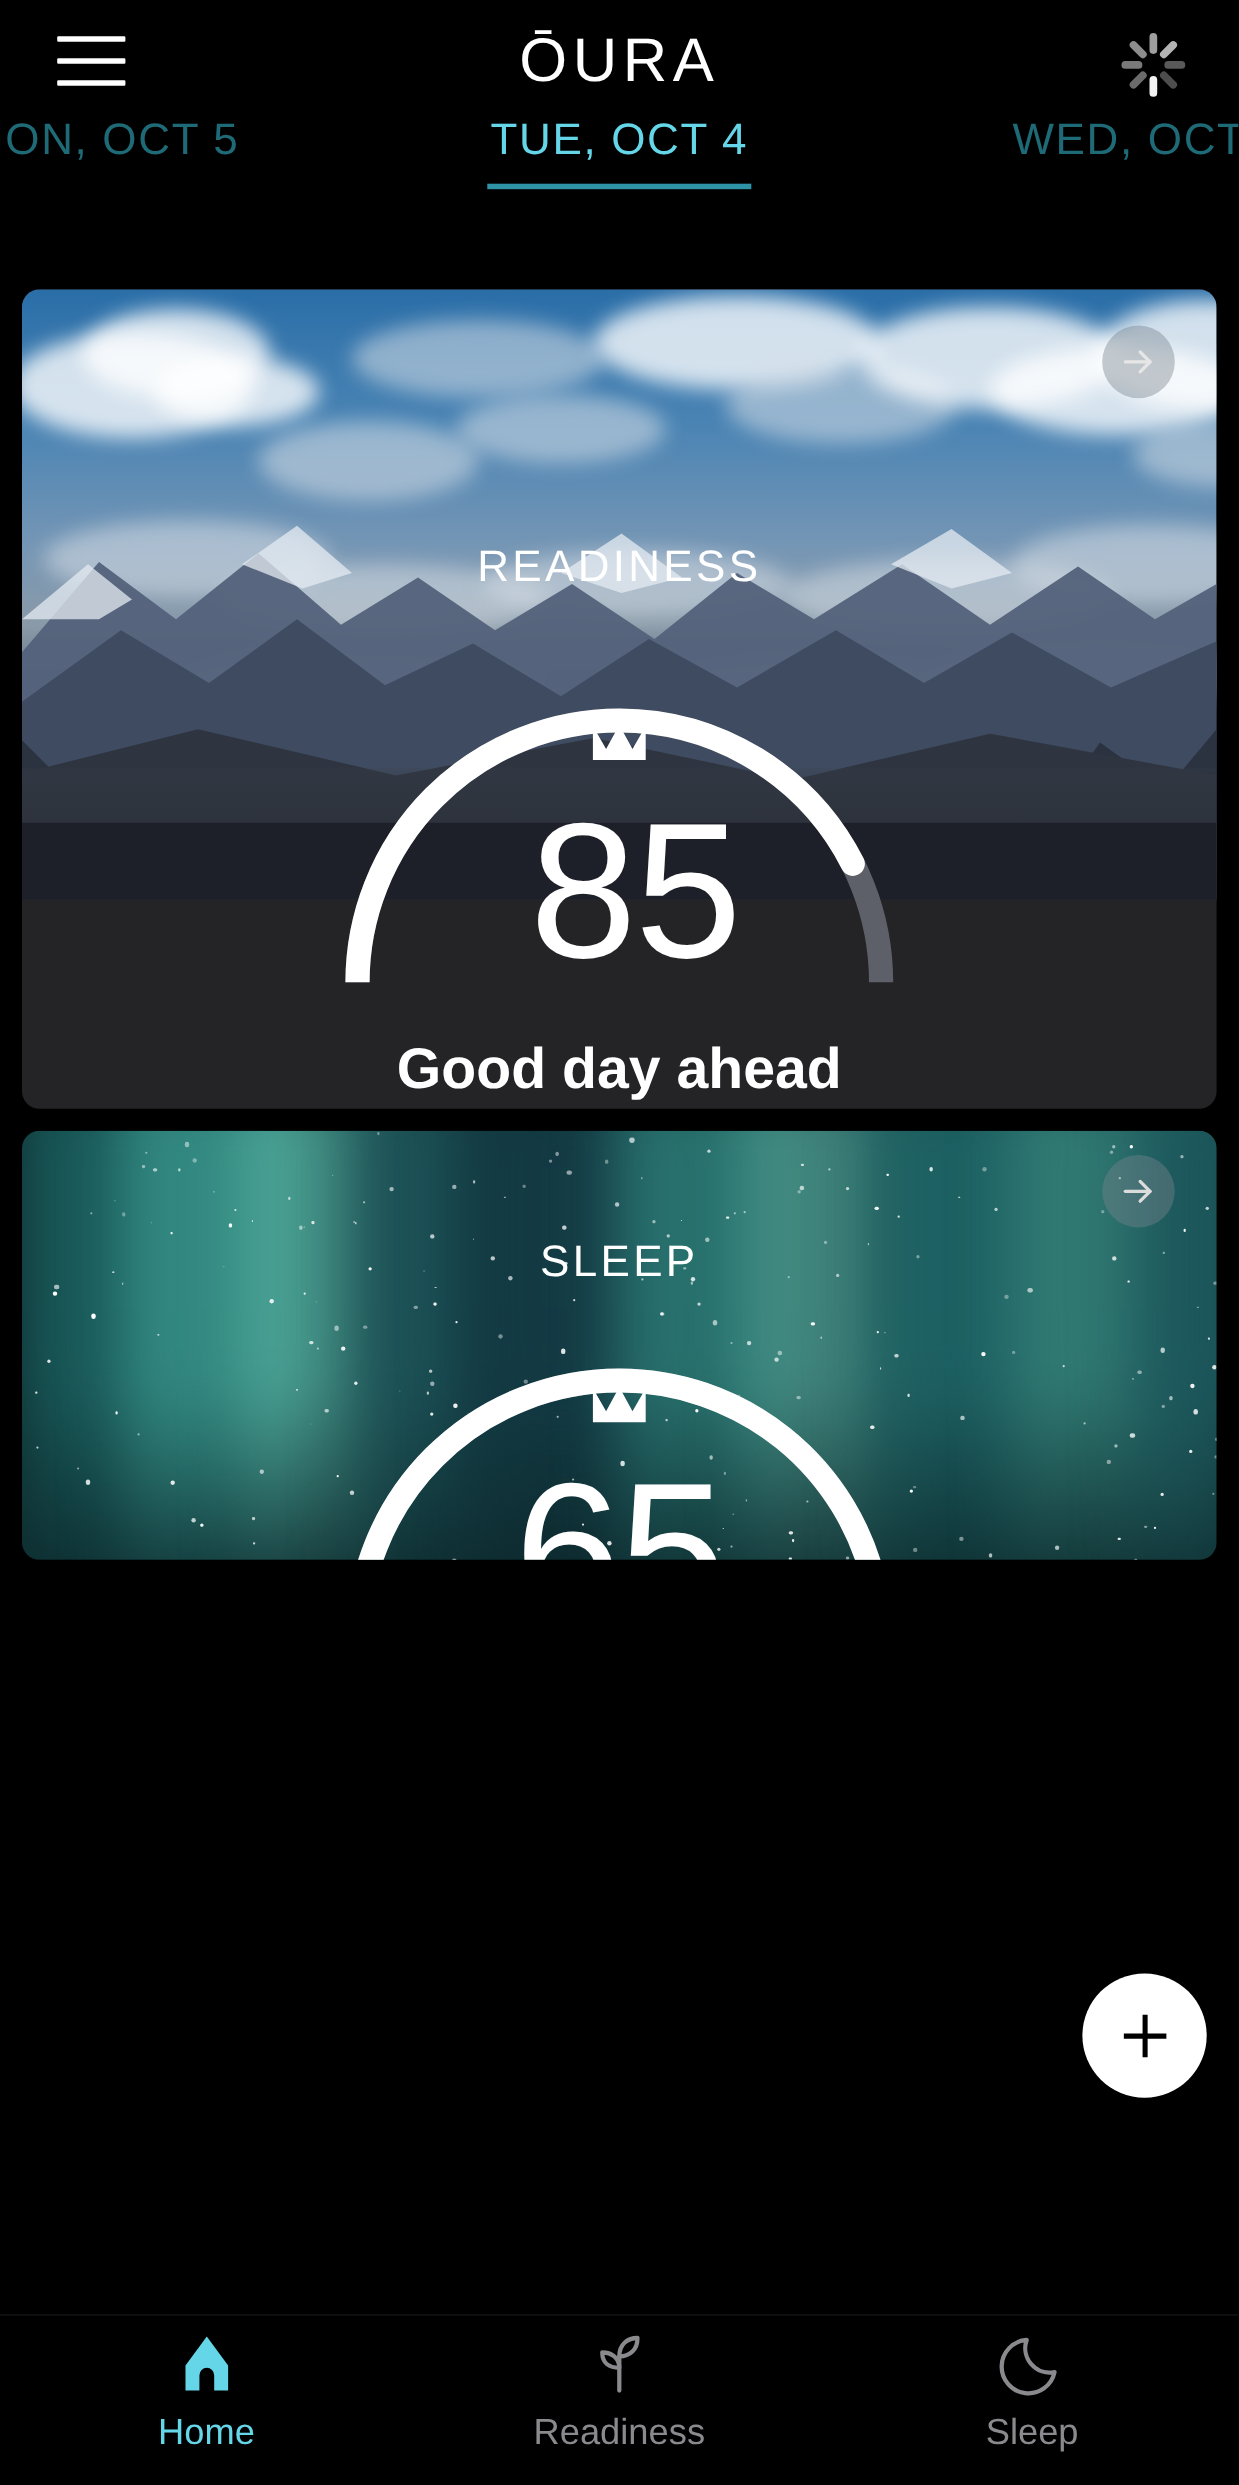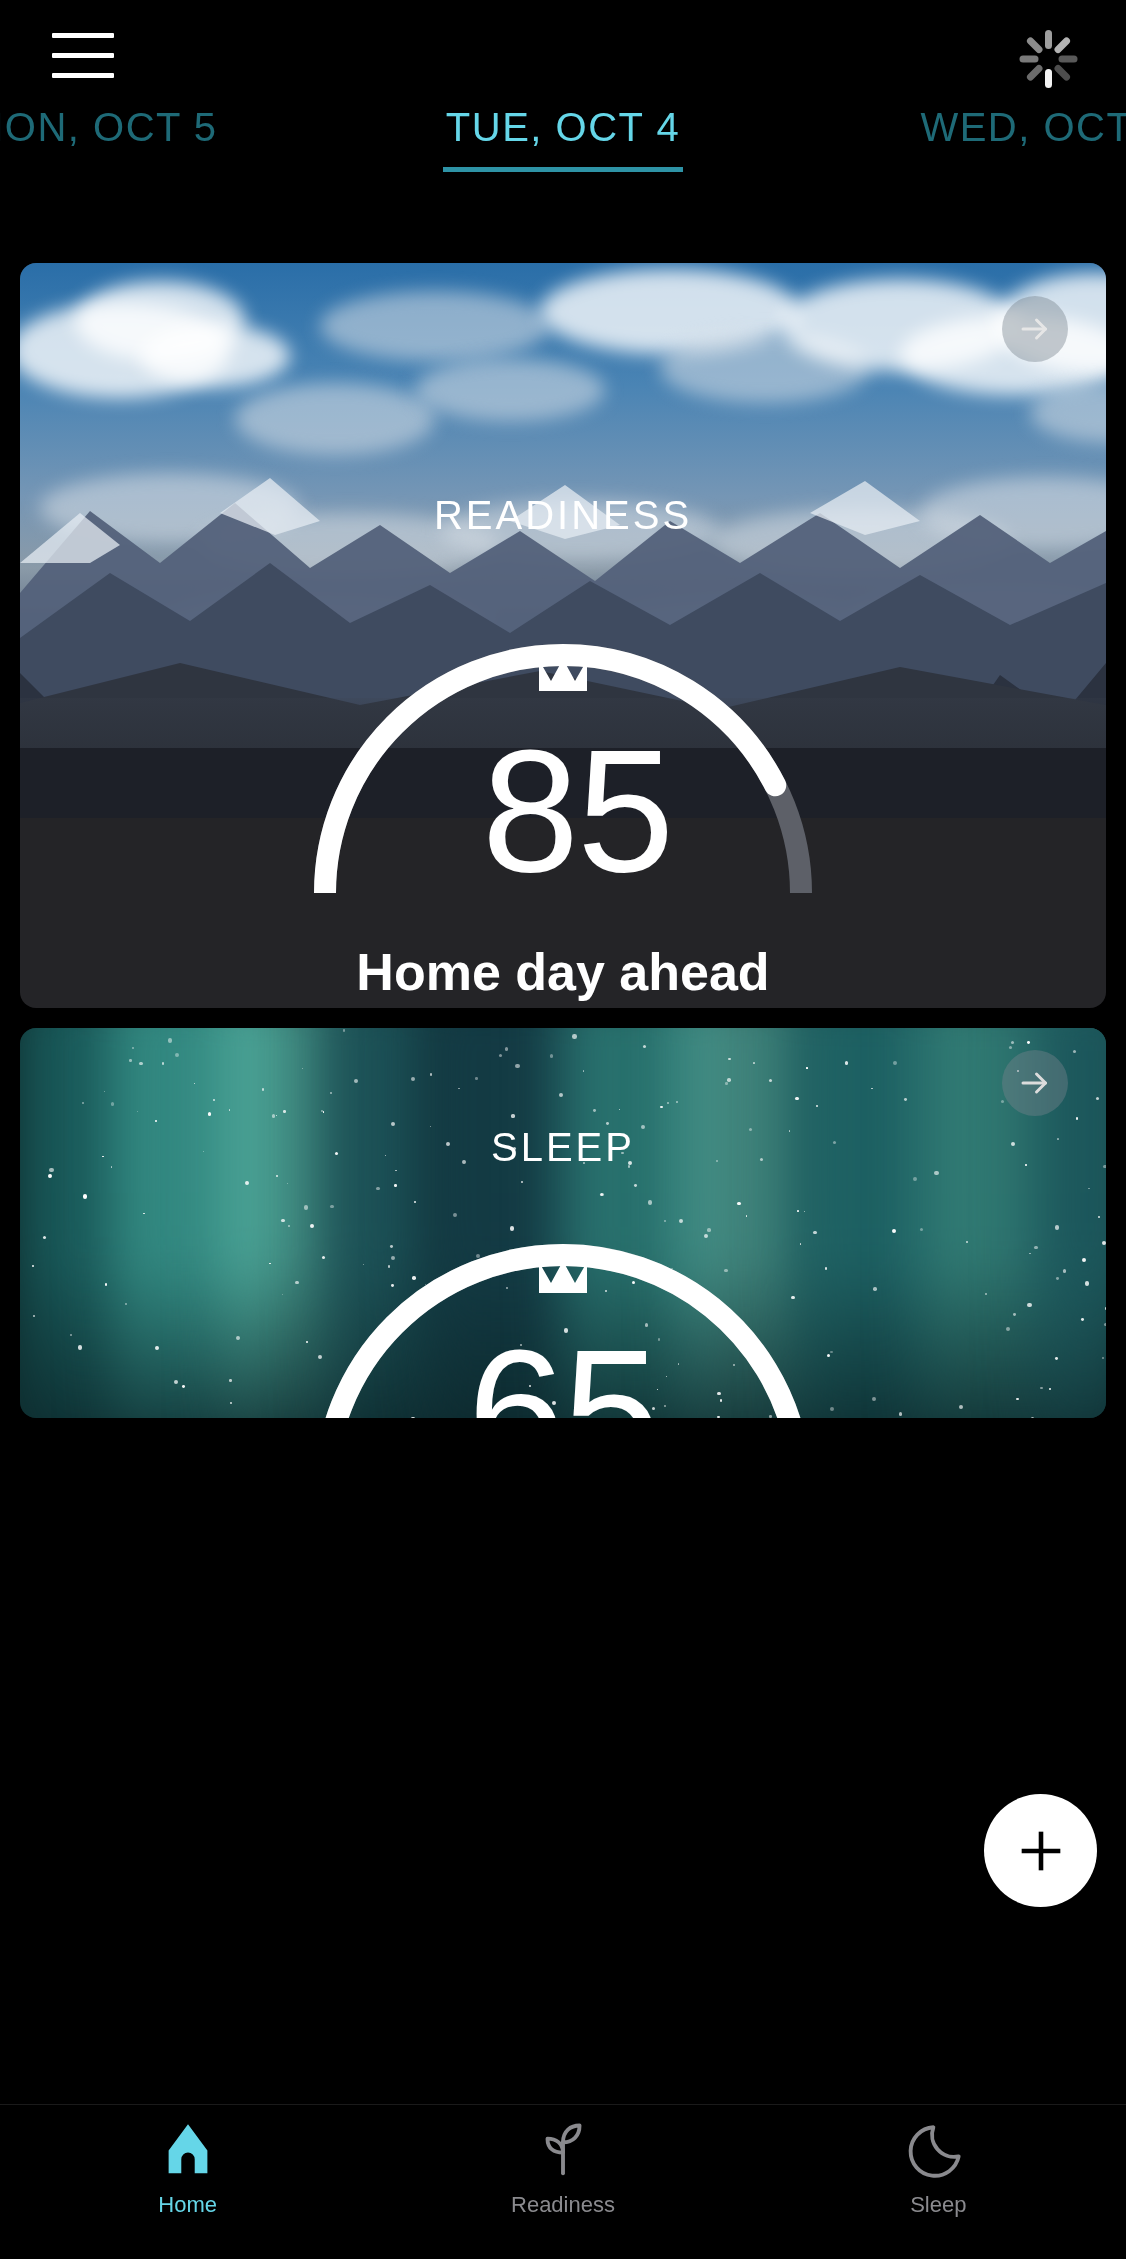--- a/index.html
+++ b/index.html
@@ -89,35 +89,36 @@
   
   .fab{ position:absolute; right:29px; top:1794px; width:113px; height:113px; border-radius:50%;
     background:#fff; display:flex; align-items:center; justify-content:center; cursor:pointer;
     box-shadow:0 3px 12px rgba(0,0,0,.45); z-index:30; }
 
   
   .bottomnav{ position:absolute; left:0; bottom:0; width:1126px; height:155px;
     background:#000; display:flex; align-items:flex-start; padding-top:14px; z-index:40; }
   .navitem{ flex:1; display:flex; flex-direction:column; align-items:center; cursor:pointer; }
   .navicon{ height:64px; display:flex; align-items:center; justify-content:center; }
-  .navlabel{ margin-top:10px; font-size:22px; color:#8a8a8e; font-weight:400; }
+  .navlabel{ margin-top:10px; font-size:33px; color:#8a8a8e; font-weight:400; }
   .navitem.active .navlabel{ color:#65d6e8; }
   .navtopline{ position:absolute; left:0; top:0; width:100%; height:1px; background:#1a1a1a; }
 </style>
 </head>
 <body>
 
 <div id="app">
 
   <div class="topbar">
     <div class="hamburger">
       <span></span>
       <span></span>
       <span></span>
     </div>
+    <div class="brand">ŌURA</div>
     <div class="spinner" id="spinner">
         <i style="transform: rotate(180deg); opacity: 0.95;"></i>
         <i style="transform: rotate(225deg); opacity: 0.42;"></i>
         <i style="transform: rotate(270deg); opacity: 0.48;"></i>
         <i style="transform: rotate(315deg); opacity: 0.55;"></i>
         <i style="transform: rotate(360deg); opacity: 0.62;"></i>
         <i style="transform: rotate(405deg); opacity: 0.7;"></i>
         <i style="transform: rotate(450deg); opacity: 0.35;"></i>
         <i style="transform: rotate(495deg); opacity: 0.3;"></i>
       </div>
@@ -189,21 +190,21 @@
       <svg width="60" height="42" viewBox="0 0 60 42" fill="#fff">
         <circle cx="6" cy="7" r="5.4"></circle>
           <circle cx="30" cy="5" r="5.4"></circle>
           <circle cx="54" cy="7" r="5.4"></circle>
         <path d="M6 9 L18 30 L30 8 L42 30 L54 9 L54 40 L6 40 Z"></path>
       </svg>
     </div>
 
     <div class="score">85</div>
 
-    <div class="headline">Home day ahead</div>
+    <div class="headline">Good day ahead</div>
 
   </div>
 
   <div class="card" id="sleepCard">
     <div class="aurora" id="auroraBg">
         <div class="aur-band" style="left: 0px; width: 200px; background: linear-gradient(rgba(26, 92, 92, 0.95) 0%, rgba(26, 92, 92, 0.95) 55%, rgba(10, 32, 38, 0.35) 100%);"></div>
         <div class="aur-band" style="left: 90px; width: 160px; background: linear-gradient(rgba(58, 150, 140, 0.78) 0%, rgba(58, 150, 140, 0.78) 55%, rgba(10, 32, 38, 0.35) 100%);"></div>
         <div class="aur-band" style="left: 200px; width: 130px; background: linear-gradient(rgba(96, 196, 178, 0.62) 0%, rgba(96, 196, 178, 0.62) 55%, rgba(10, 32, 38, 0.35) 100%);"></div>
         <div class="aur-band" style="left: 300px; width: 120px; background: linear-gradient(rgba(30, 86, 92, 0.85) 0%, rgba(30, 86, 92, 0.85) 55%, rgba(10, 32, 38, 0.35) 100%);"></div>
         <div class="aur-band" style="left: 400px; width: 170px; background: linear-gradient(rgba(20, 60, 70, 0.92) 0%, rgba(20, 60, 70, 0.92) 55%, rgba(10, 32, 38, 0.35) 100%);"></div>

